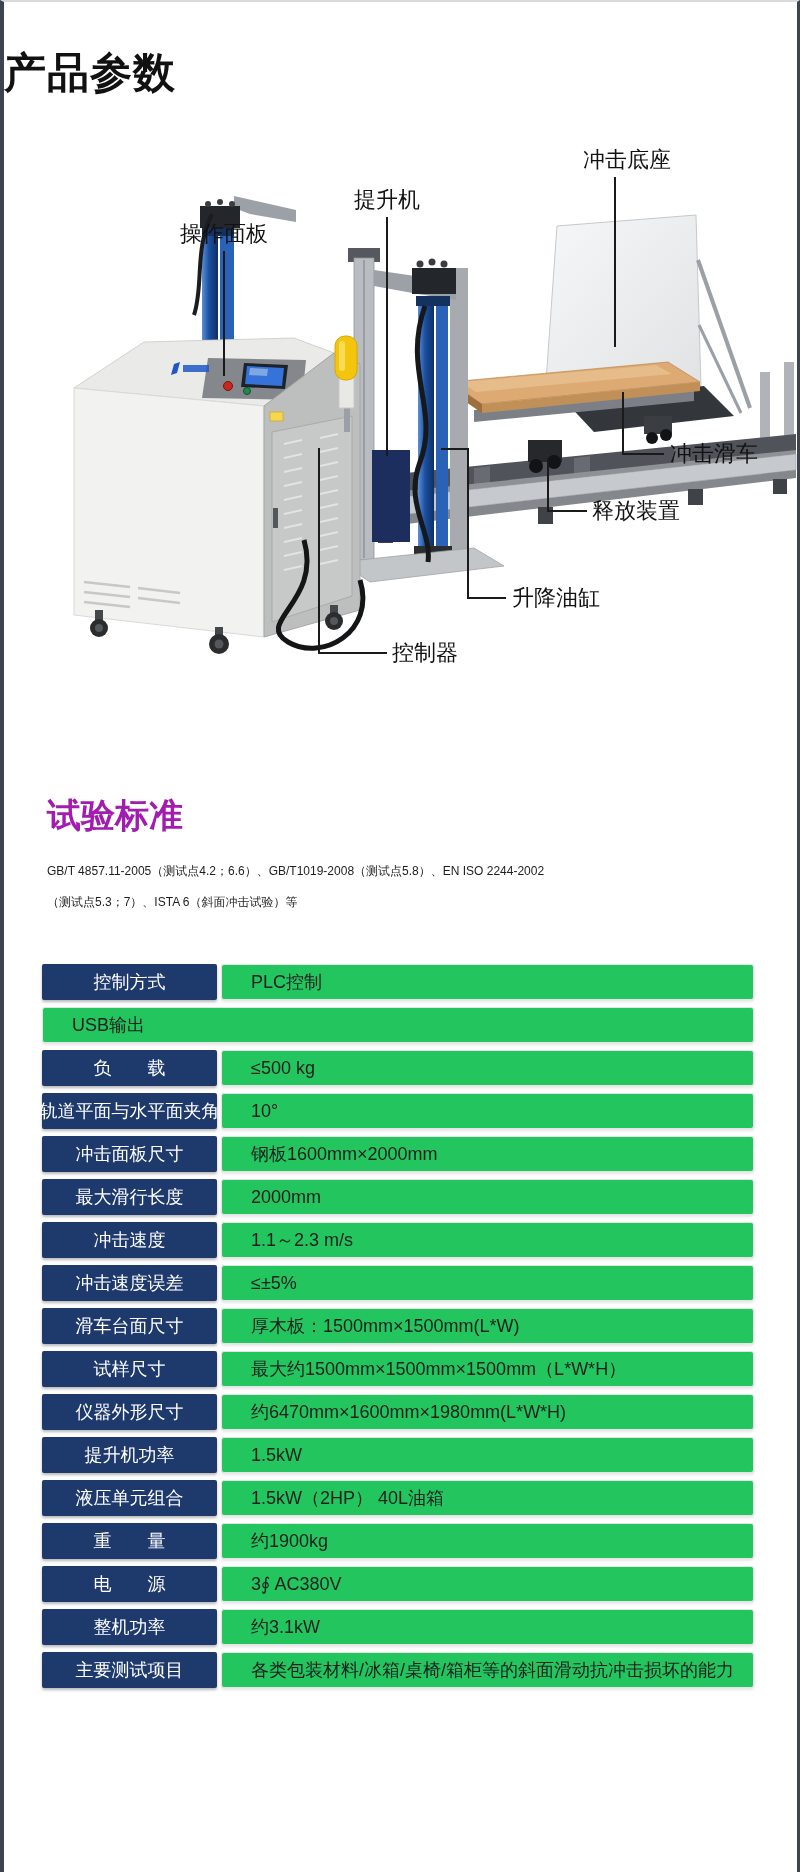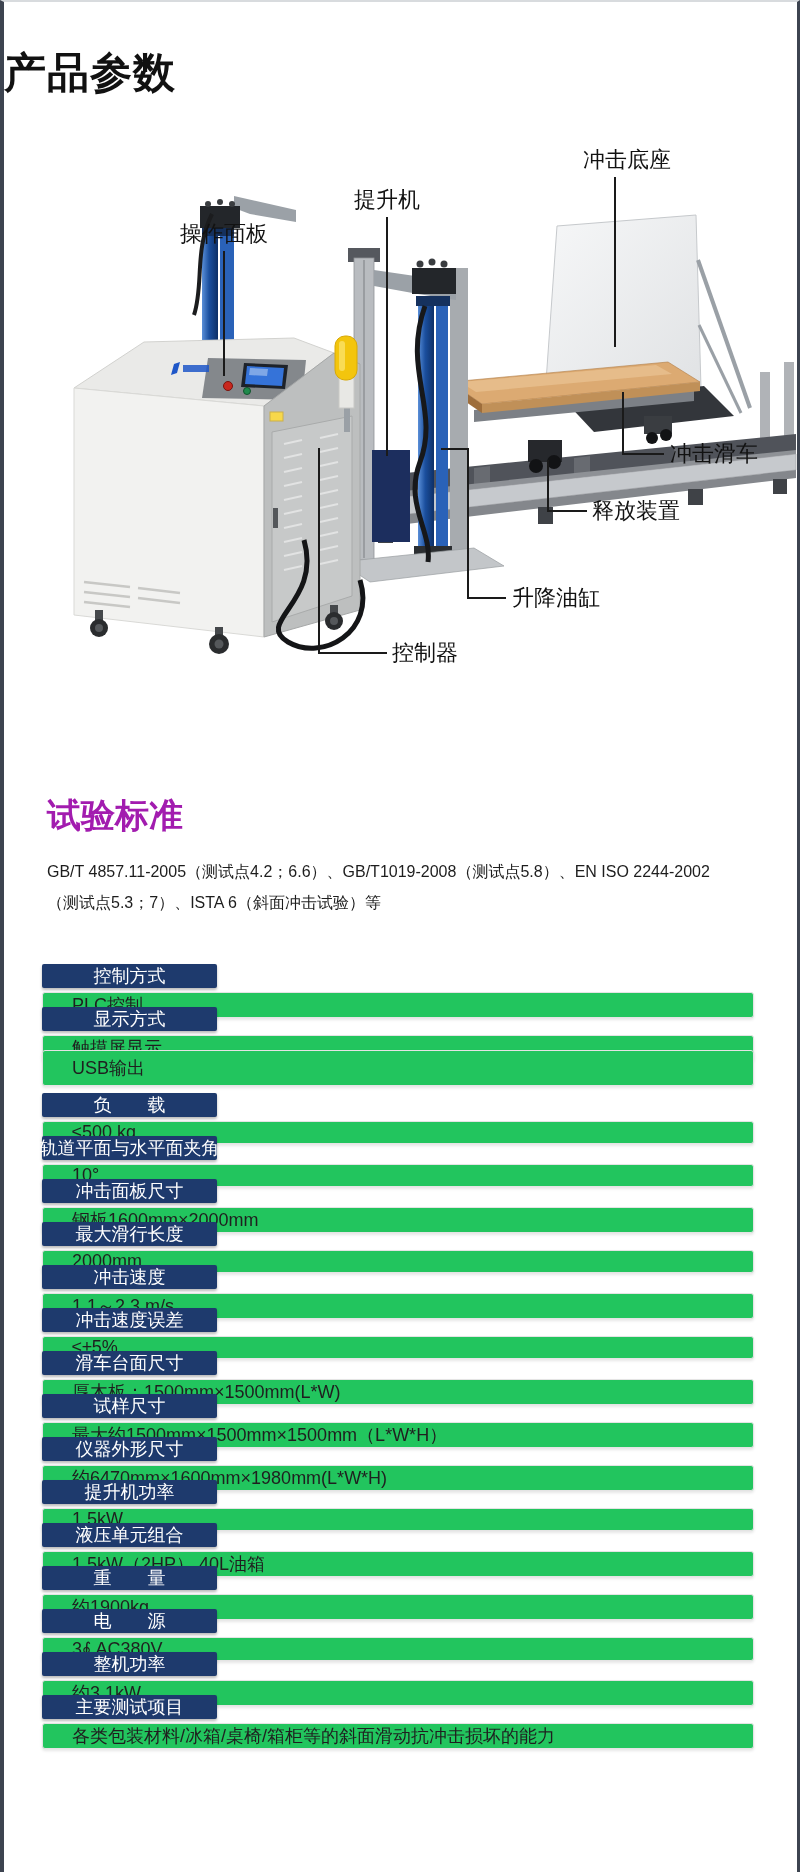--- a/index.html
+++ b/index.html
@@ -11,23 +11,23 @@
   }
   .page-title{
     margin:0;padding-top:44px;text-align:left;
     font-size:42px;font-weight:bold;color:#111;letter-spacing:1px;line-height:1.3;
   }
   .diagram{position:relative;margin-top:9px;height:580px;}
   .diagram svg{display:block;}
   svg text{font-family:"Liberation Sans","DejaVu Sans",sans-serif;font-size:22px;fill:#121212;font-weight:500;}
   .standards{margin:104px 43px 0 43px;}
   .standards h2{margin:0;font-size:34px;font-weight:bold;color:#a21caf;line-height:1.25;}
-  .std-text{margin-top:20px;font-size:16px;line-height:31px;color:#1d1d1d;}
+  .std-text{margin-top:20px;font-size:12px;line-height:31px;color:#1d1d1d;}
   .specs{margin:46px 43px 0 38px;display:flex;flex-direction:column;gap:7px;}
-  .spec-row{display:flex;gap:4px;height:36px;flex-direction:column;}
+  .spec-row{display:flex;gap:4px;height:36px;}
   .spec-label{
     width:175px;min-width:175px;background:#1e3a6d;color:#ffffff;
     display:flex;align-items:center;justify-content:center;
     font-size:18px;white-space:nowrap;border-radius:2px;
     box-shadow:0 2px 3px rgba(0,0,0,.28);
   }
   .spec-value{
     flex:1;background:#22c55e;border:1px solid #e4e4e4;border-radius:3px;
     display:flex;align-items:center;padding-left:29px;
     font-size:18px;color:#1f1f1f;white-space:nowrap;
@@ -219,24 +219,20 @@
       <div>（测试点5.3；7）、ISTA 6（斜面冲击试验）等</div>
     </div>
   </div>
 
   <div class="specs">
   <div class="spec-row">
     <div class="spec-label">控制方式</div>
     <div class="spec-value">PLC控制</div>
   </div>
 
-  <div class="spec-row">
-    <div class="spec-label">显示方式</div>
-    <div class="spec-value">触摸屏显示</div>
-  </div>
 
   <div class="spec-row">
     <div class="spec-value">USB输出</div>
   </div>
 
   <div class="spec-row">
     <div class="spec-label">负　　载</div>
     <div class="spec-value">≤500 kg</div>
   </div>
 

